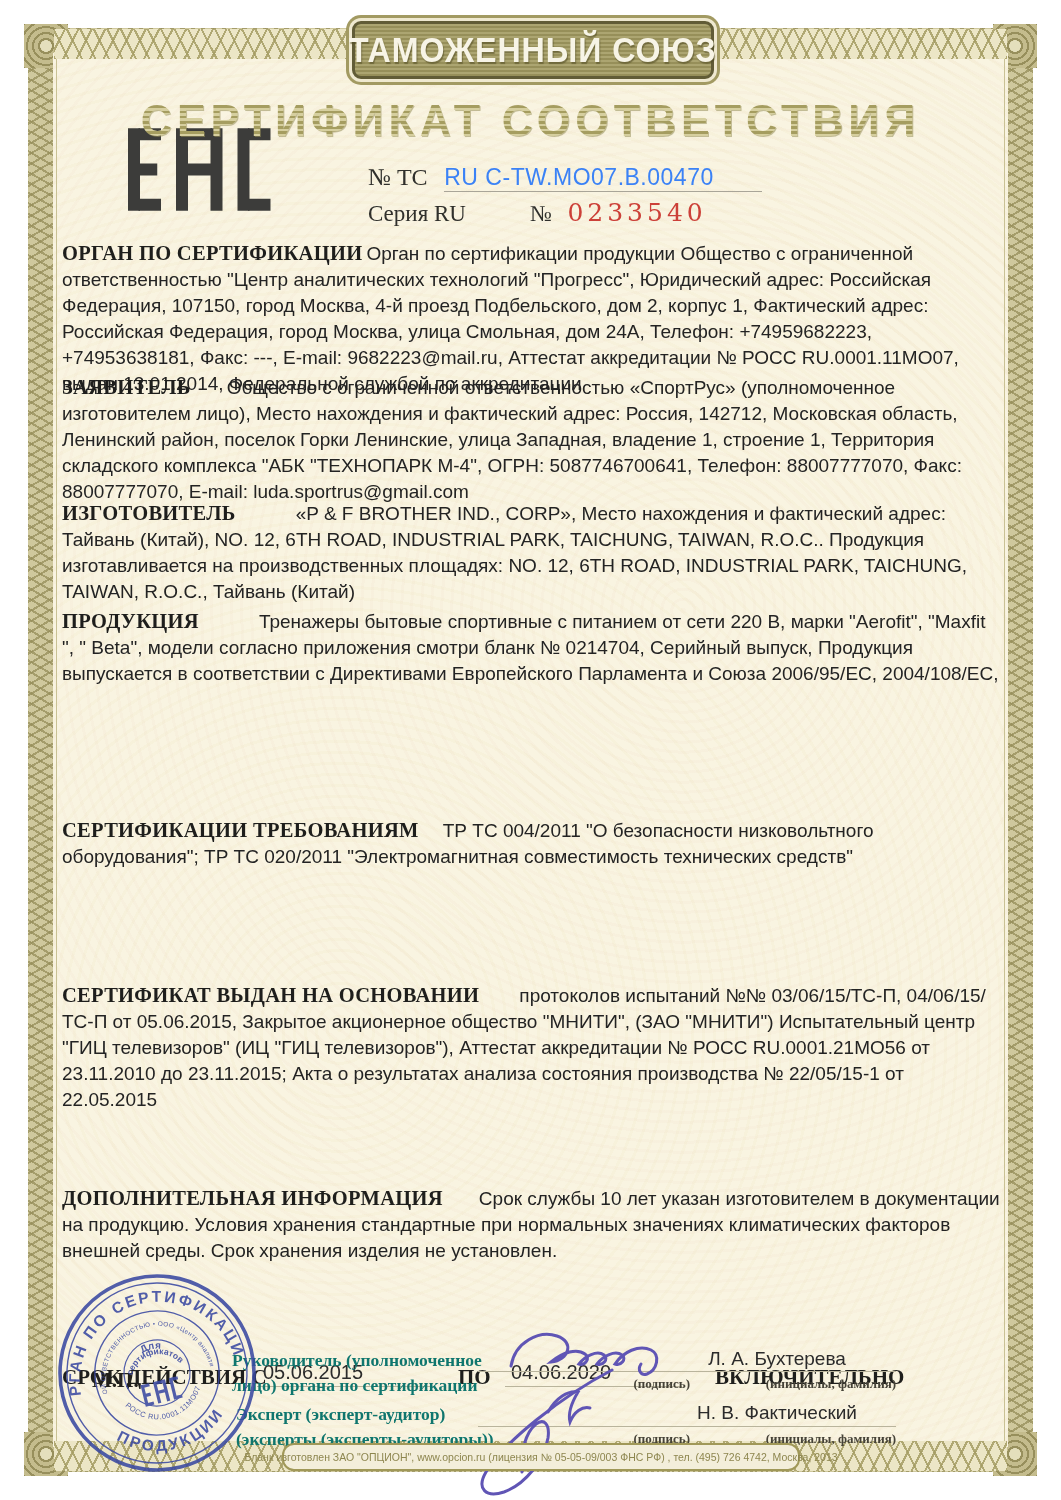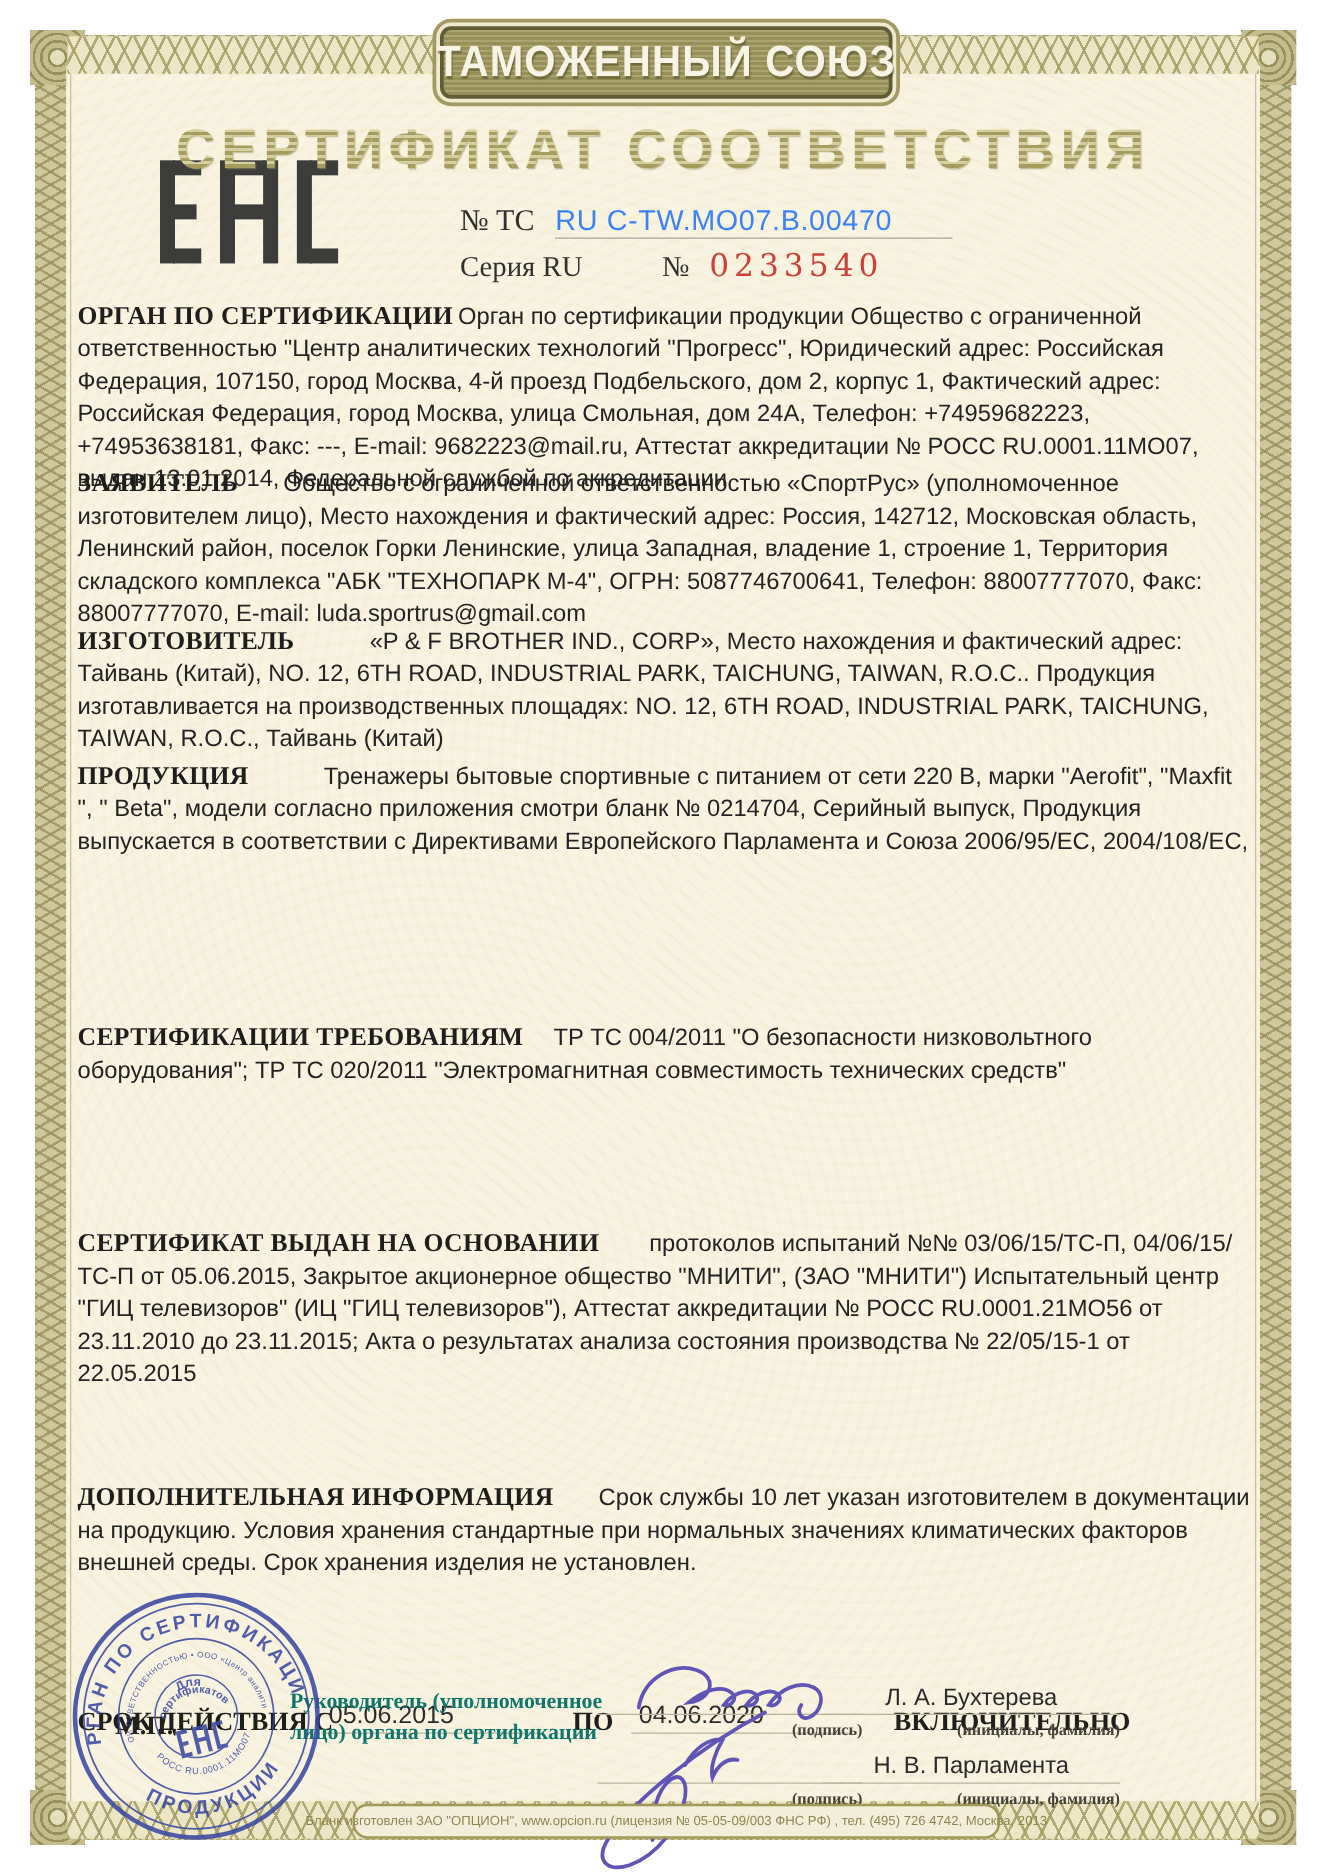--- a/index.html
+++ b/index.html
@@ -180,23 +180,24 @@
     <span class="vlbl" style="left:653px;top:0">ВКЛЮЧИТЕЛЬНО</span>
   </div>
 
   <div class="role" style="left:232px;top:1348px;width:252px">Руководитель (уполномоченное лицо) органа по сертификации</div>
   <div class="sigline" style="left:478px;top:1345px;width:212px;height:26px"></div>
   <div class="siglbl" style="left:478px;top:1376px;width:212px">(подпись)</div>
   <div class="signame" style="left:658px;top:1348px;width:238px">Л. А. Бухтерева</div>
   <div class="sigline" style="left:658px;top:1345px;width:238px;height:26px"></div>
   <div class="siglbl" style="left:658px;top:1376px;width:238px">(инициалы, фамилия)</div>
 
+  <div class="role" style="left:236px;top:1402px;width:262px">Эксперт (эксперт-аудитор) (эксперты (эксперты-аудиторы))</div>
   <div class="sigline" style="left:478px;top:1400px;width:212px;height:26px"></div>
   <div class="siglbl" style="left:478px;top:1431px;width:212px">(подпись)</div>
-  <div class="signame" style="left:658px;top:1402px;width:238px">Н. В. Парламента</div>
+  <div class="signame" style="left:658px;top:1402px;width:238px">Н. В. Фактический</div>
   <div class="sigline" style="left:658px;top:1400px;width:238px;height:26px"></div>
   <div class="siglbl" style="left:658px;top:1431px;width:238px">(инициалы, фамилия)</div>
 
   <svg class="sig-svg" style="left:505px;top:1322px" width="175" height="60" viewBox="0 0 175 60">
     <path d="M6,44 C10,20 34,8 52,14 C70,20 64,38 46,40 C58,30 72,26 80,32 C86,36 80,44 74,42 C80,34 92,28 99,33 C104,37 98,44 92,42 C98,34 110,28 117,33 C122,37 116,44 110,42 C118,30 134,22 146,28 C156,33 152,48 142,52 C136,54 132,48 136,42" fill="none" stroke="#6055b5" stroke-width="3" stroke-linecap="round"></path>
   </svg>
   <svg class="sig-svg" style="left:452px;top:1368px" width="195" height="132" viewBox="0 0 195 132">
     <path d="M160,2 C110,28 52,74 34,104 C24,121 34,130 52,124 C74,116 92,92 96,70 C98,56 92,50 84,56 C74,64 68,84 70,104" fill="none" stroke="#6055b5" stroke-width="3" stroke-linecap="round"></path>
     <path d="M96,44 C104,30 116,22 126,24 C120,34 116,46 118,54 C122,44 130,38 138,40" fill="none" stroke="#6055b5" stroke-width="3" stroke-linecap="round"></path>
   </svg>

